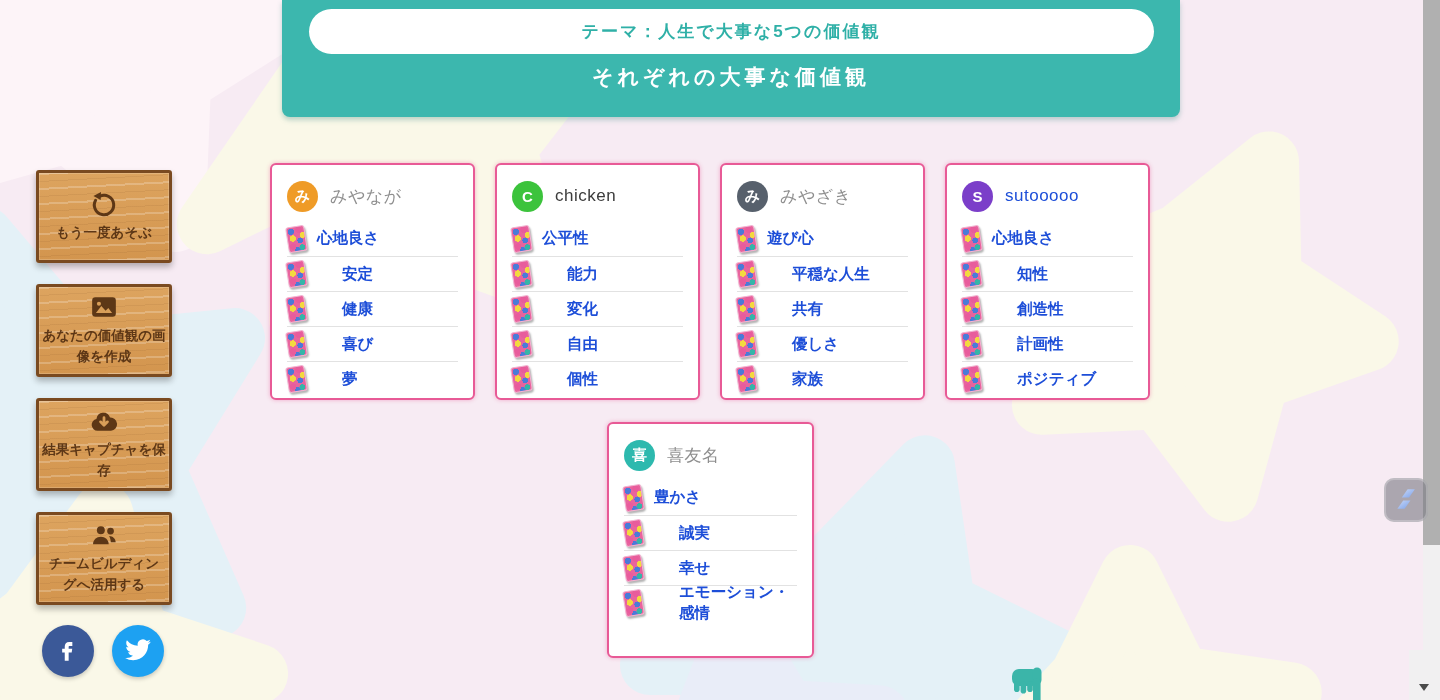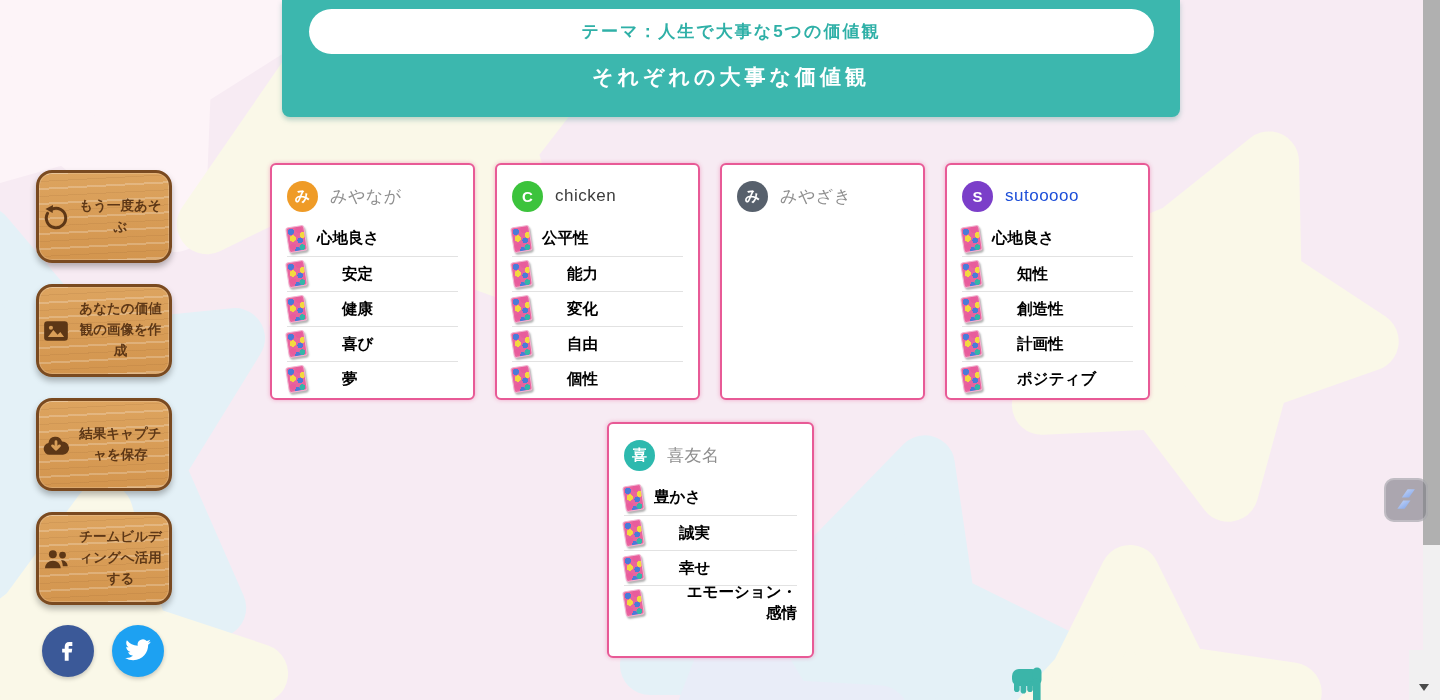--- a/index.html
+++ b/index.html
@@ -30,28 +30,28 @@
     font-size:21px; letter-spacing:4px;
   }
 
   
   .wood-stack {
     position:absolute; left:36px; top:170px; width:136px; z-index:2;
     display:flex; flex-direction:column; gap:21px;
   }
   .wood-btn {
     width:136px; height:93px; cursor:pointer;
-    border:3px solid #7a4a20; border-radius:16px;
+    border:3px solid #7a4a20; border-radius:3px;
     background:
       repeating-linear-gradient(177deg,
         rgba(255,255,255,.22) 0 2px, transparent 2px 8px,
         rgba(122,74,32,.10) 8px 9px, transparent 9px 15px),
       linear-gradient(#dda45f,#d3954e);
     box-shadow:0 4px 6px rgba(0,0,0,.28), inset 0 0 0 1px rgba(255,255,255,.18);
-    display:flex; flex-direction:row; align-items:center; justify-content:center;
+    display:flex; flex-direction:column; align-items:center; justify-content:center;
     gap:5px; padding:2px 3px;
   }
   .wood-icon { height:28px; display:flex; align-items:center; justify-content:center; }
   .wood-label {
     color:#5d3716; font-weight:bold; font-size:13.5px; line-height:1.55;
     text-align:center;
   }
 
   
   .social-row { position:absolute; left:42px; top:625px; display:flex; gap:18px; z-index:2; }
@@ -92,21 +92,21 @@
       radial-gradient(circle at 12px 3px, #e85c9c 0 3.1px, transparent 3.3px),
       radial-gradient(circle at 15px 9px, #f3d93f 0 2.8px, transparent 3px),
       radial-gradient(circle at 5px 11px, #f3d93f 0 3.1px, transparent 3.3px),
       radial-gradient(circle at 12px 14px,#4a7bd8 0 2.8px, transparent 3px),
       radial-gradient(circle at 4px 19px, #e85c9c 0 3.1px, transparent 3.3px),
       radial-gradient(circle at 13px 21px,#35b5a8 0 2.8px, transparent 3px),
       radial-gradient(circle at 8px 23px, #4a7bd8 0 2.8px, transparent 3px),
       #e8649e;
     box-shadow:1px 2px 2px rgba(0,0,0,.3);
   }
-  .value-label { font-weight:bold; font-size:15.5px; color:#000000;text-align:right; }
+  .value-label { font-weight:bold; font-size:15.5px; color:#1d4ed8; }
 
   
   .pointer-hand { position:absolute; left:1008px; top:664px; z-index:3; }
   .ext-btn {
     position:absolute; left:1384px; top:478px; width:44px; height:44px; z-index:5;
     border:none; border-radius:10px; background:rgba(125,125,132,.62); cursor:pointer;
     display:flex; align-items:center; justify-content:center;
     box-shadow:0 0 0 2px rgba(255,255,255,.25) inset;
   }
 
@@ -278,20 +278,46 @@
     <span class="value-label">個性</span>
   </li>
 </ul>
   </section>
 
   <section class="player-card">
     <header class="card-header">
       <span class="avatar" style="background: rgb(87, 96, 108);">み</span>
       <span class="player-name" style="color: rgb(142, 142, 142);">みやざき</span>
     </header>
+    <ul class="value-list">
+  <li class="value-item">
+    <span class="mini-card"></span>
+    <span class="value-label">遊び心</span>
+  </li>
+
+  <li class="value-item">
+    <span class="mini-card"></span>
+    <span class="value-label">平穏な人生</span>
+  </li>
+
+  <li class="value-item">
+    <span class="mini-card"></span>
+    <span class="value-label">共有</span>
+  </li>
+
+  <li class="value-item">
+    <span class="mini-card"></span>
+    <span class="value-label">優しさ</span>
+  </li>
+
+  <li class="value-item">
+    <span class="mini-card"></span>
+    <span class="value-label">家族</span>
+  </li>
+</ul>
   </section>
 
   <section class="player-card">
     <header class="card-header">
       <span class="avatar" style="background: rgb(123, 62, 201);">S</span>
       <span class="player-name" style="color: #1d4ed8;">sutooooo</span>
     </header>
     <ul class="value-list">
   <li class="value-item">
     <span class="mini-card"></span>

